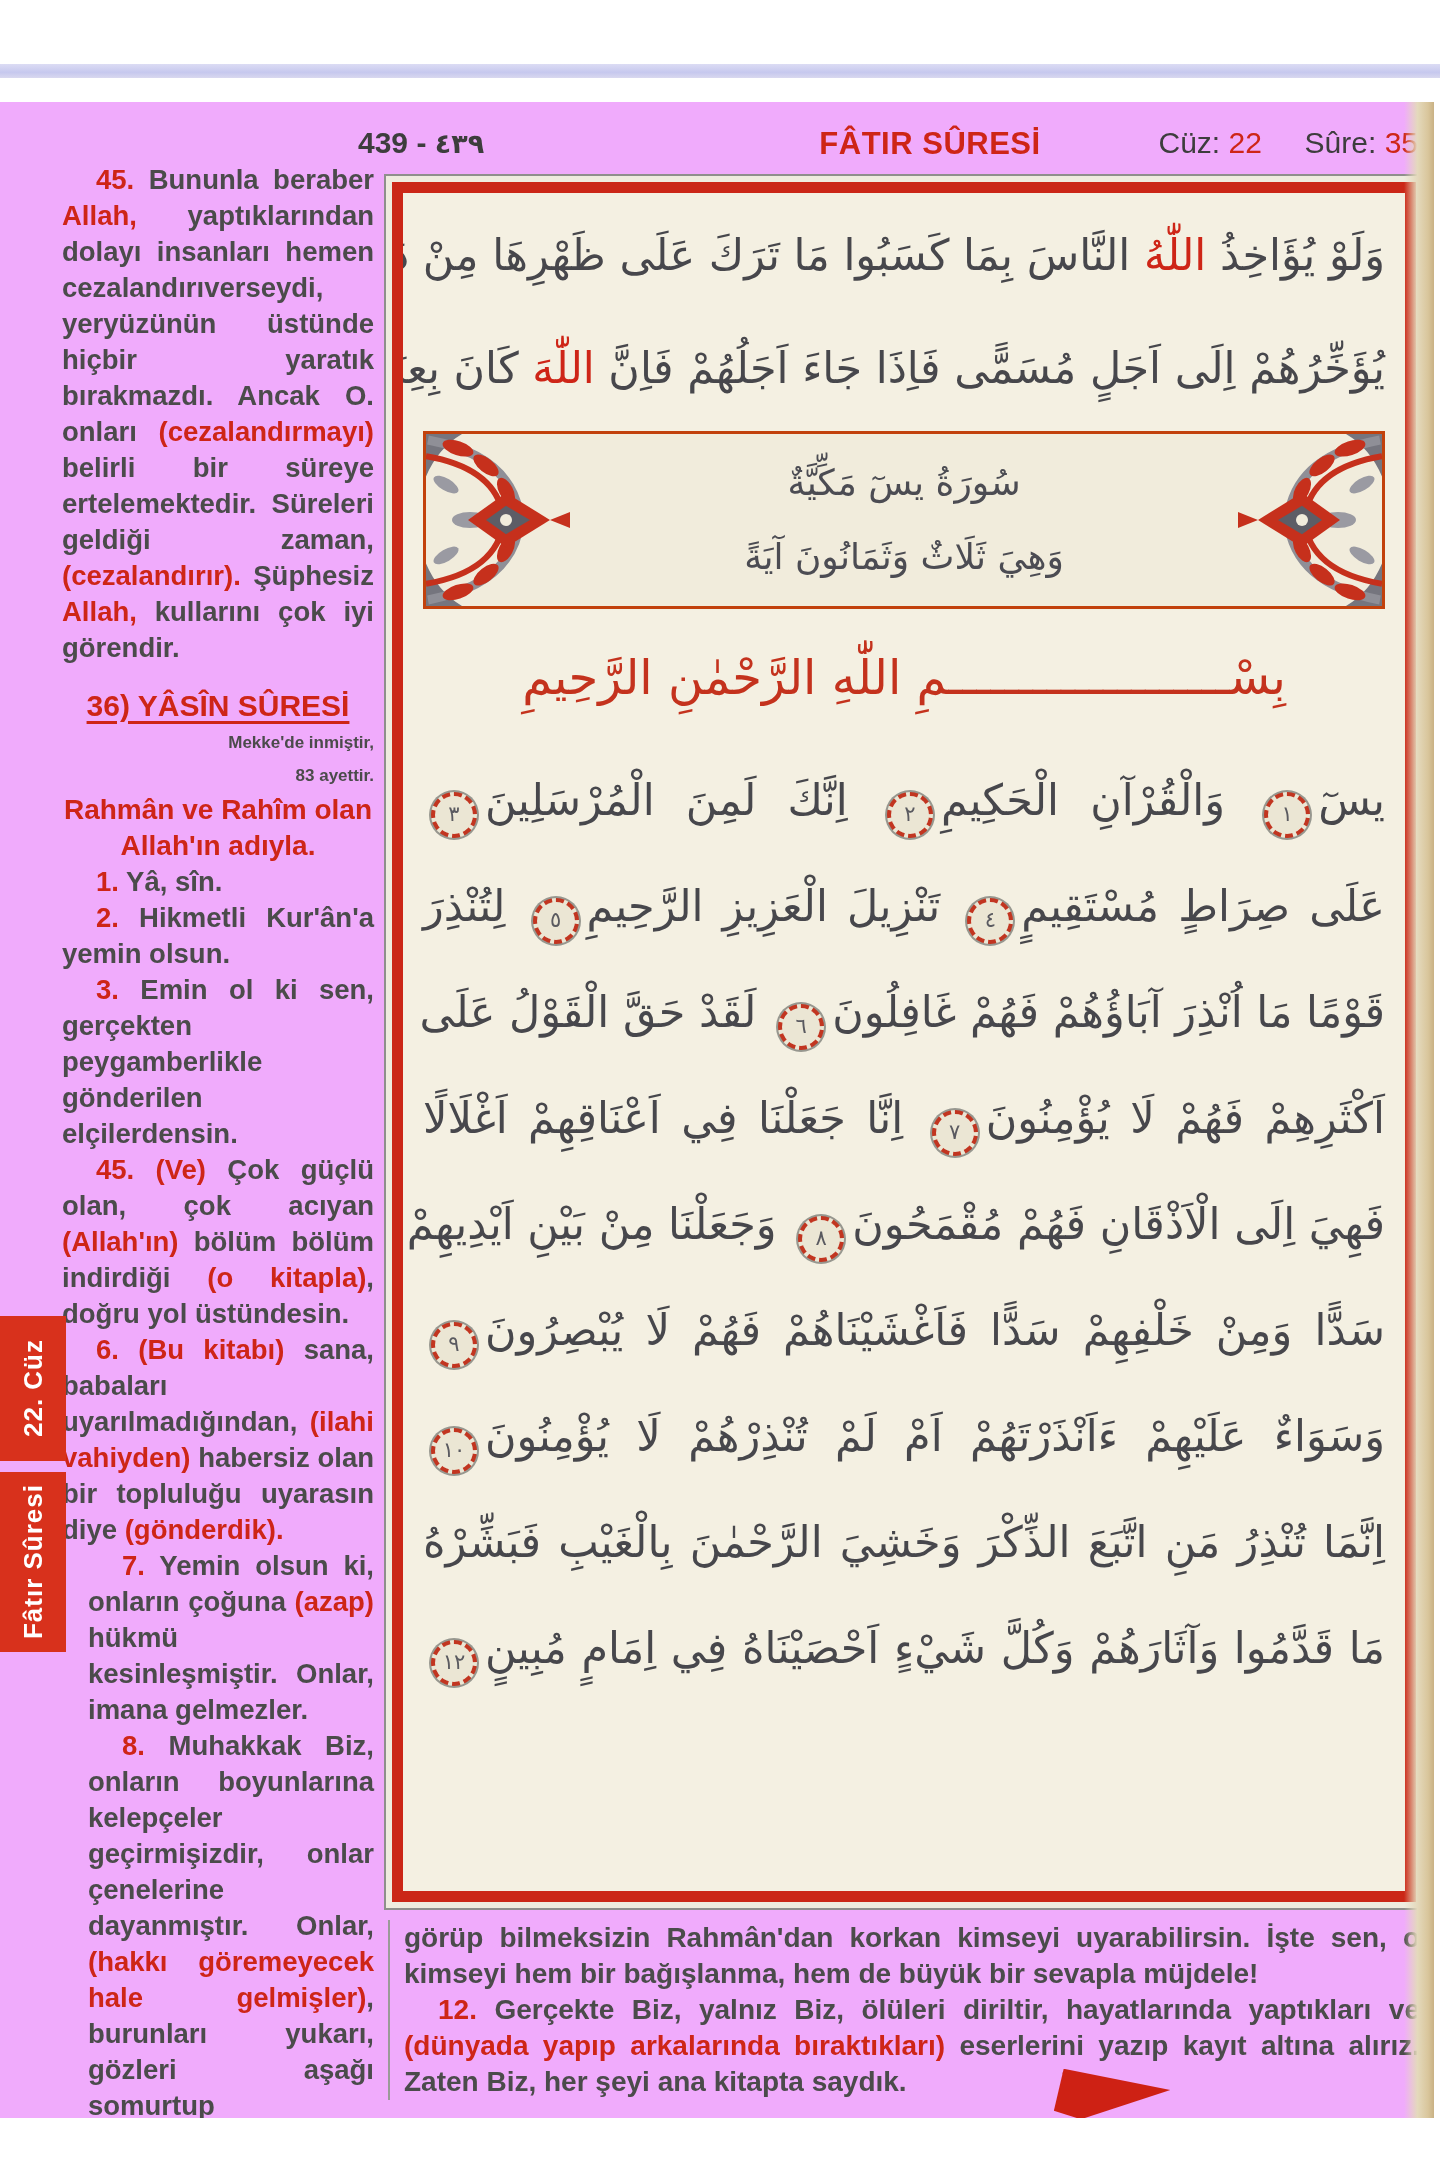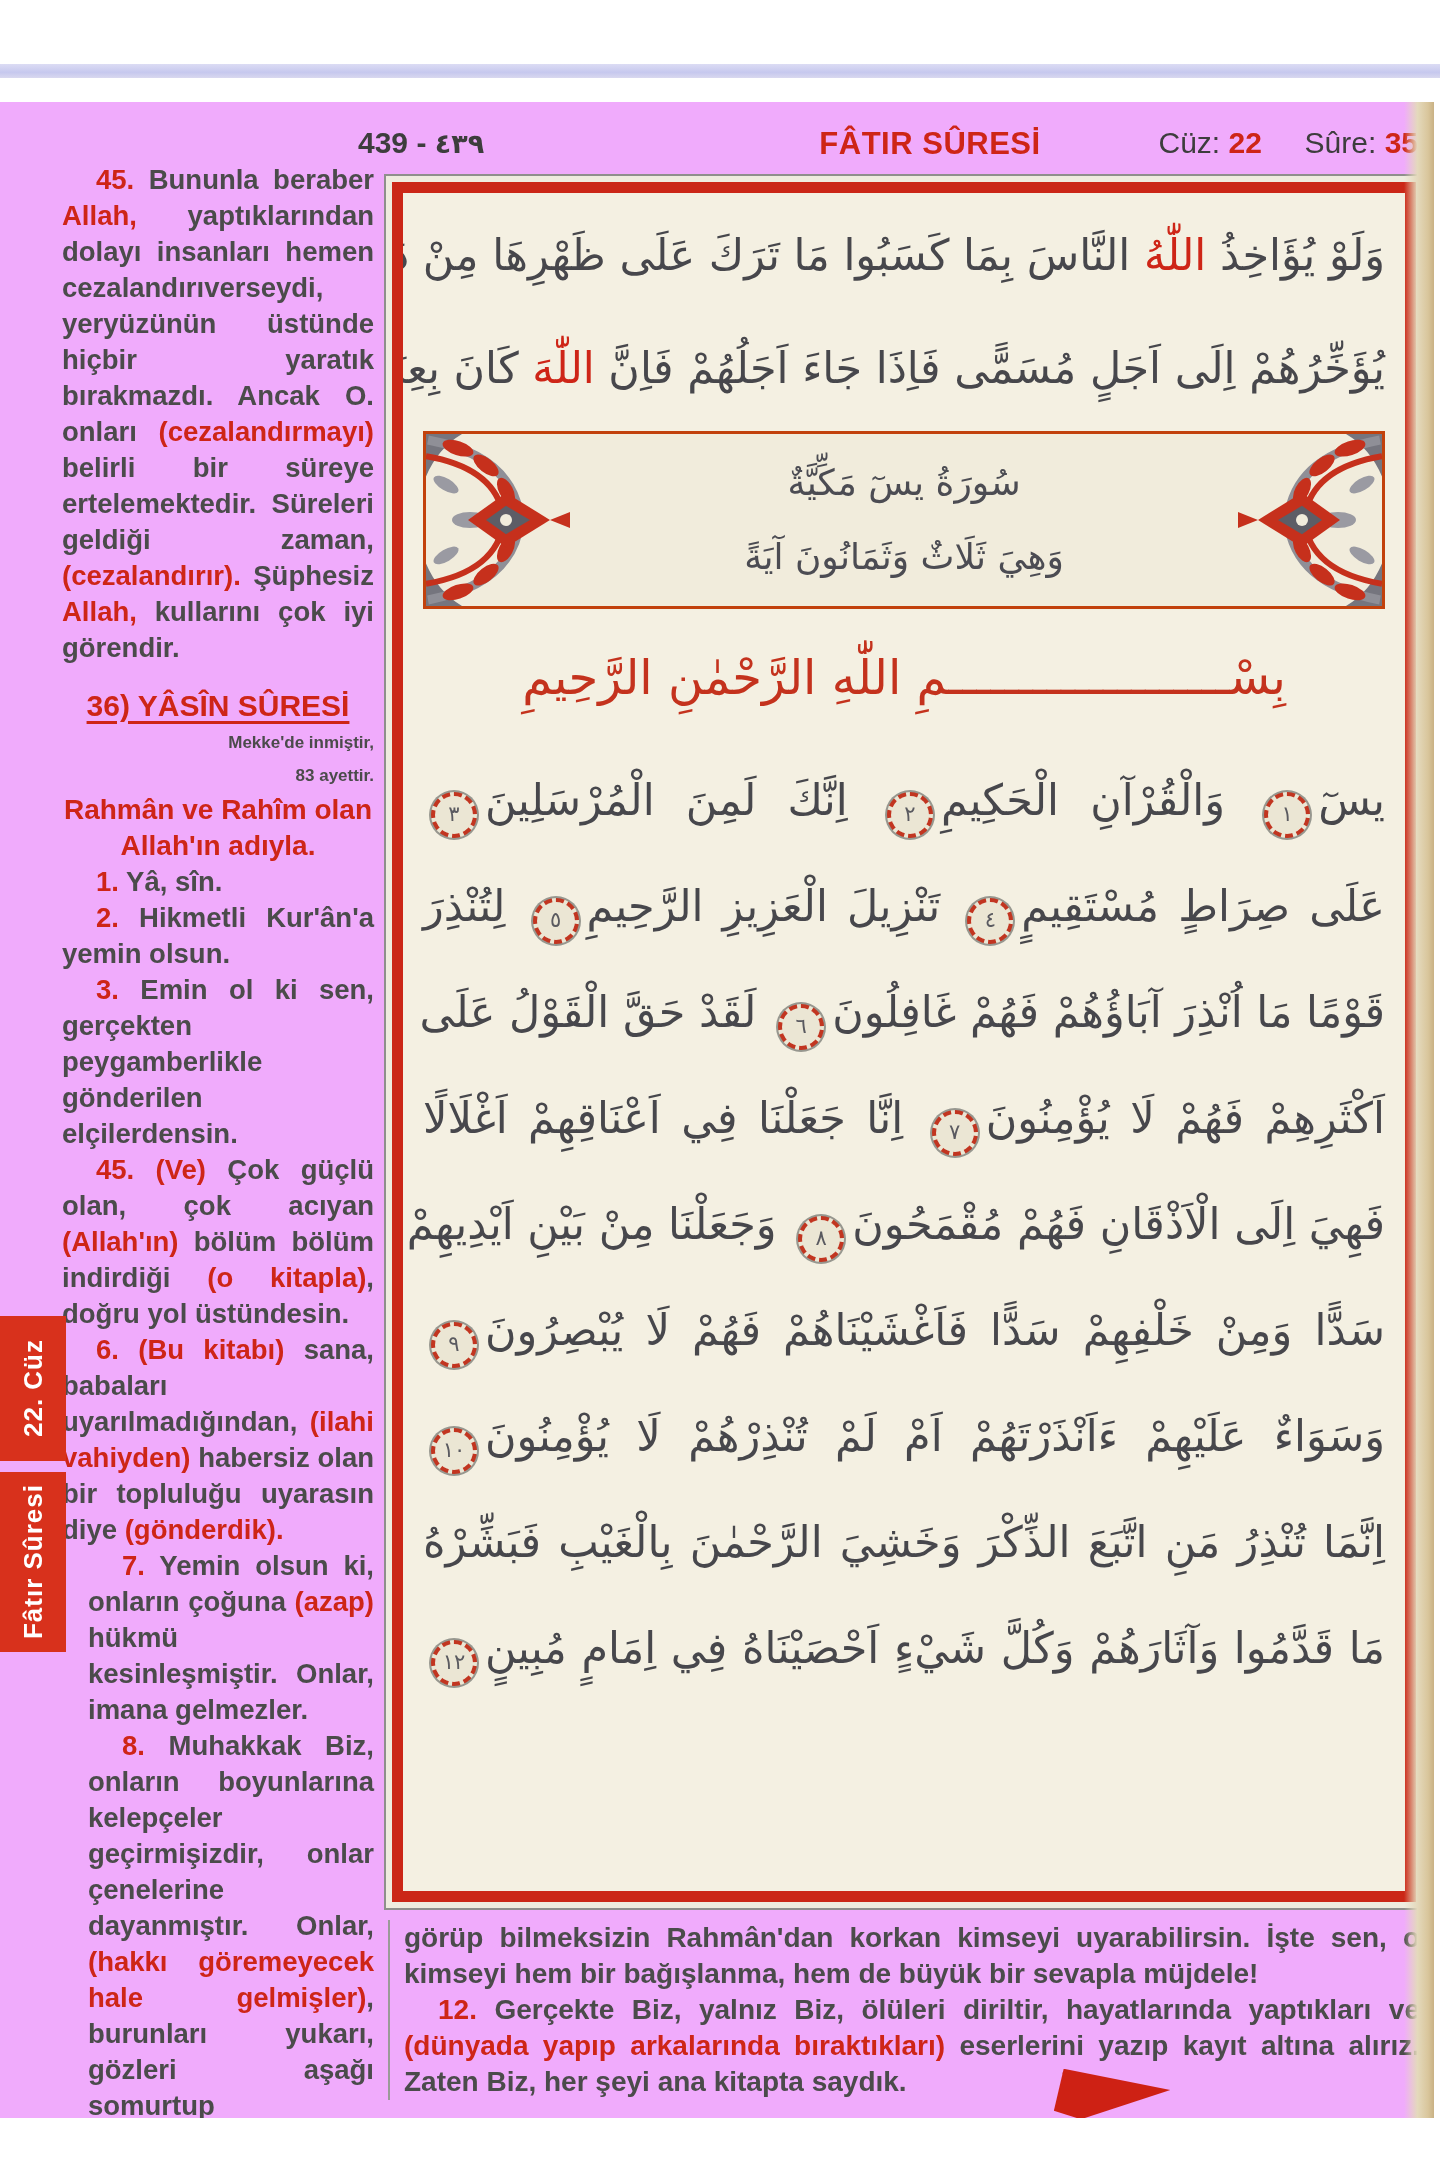--- a/index.html
+++ b/index.html
@@ -13,21 +13,21 @@
     background:#f0abfc;overflow:hidden;margin-top:24px;}
   .page-edge{position:absolute;right:0;top:0;width:30px;height:100%;
     background:linear-gradient(to right,rgba(233,231,225,0),#e4d9bc 45%,#d9c69c 80%,#c9b184);}
 
   
   .pageno{position:absolute;left:358px;top:24px;font-size:30px;font-weight:bold;color:#3d3d3d;white-space:nowrap;}
   .pageno .arabic-digits{font-family:"DejaVu Sans",sans-serif;font-size:27px;}
   .page-title{position:absolute;left:750px;top:24px;width:360px;text-align:center;
     font-size:31px;font-weight:bold;color:#ce2517;letter-spacing:.5px;white-space:nowrap;}
   .juz-sure{position:absolute;right:16px;top:24px;font-size:30px;color:#3d3d3d;white-space:nowrap;}
-  .juz-sure .num{color:#ce2517;font-weight:bold;}
+  .juz-sure .num{color:#ce2517;font-weight:normal;}
   .juz-sure .lbl{font-weight:normal;}
   .juz-sure .gap{display:inline-block;width:26px;}
 
   
   .left-col{position:absolute;left:62px;top:60px;width:312px;
     font-size:27.5px;line-height:36px;font-weight:bold;color:#4b4b4b;
     text-align:justify;}
   .left-col .blk{margin:0;}
   .left-col .blk.p{text-indent:34px;}
   .left-col .blk.tabbed{margin-left:26px;}

